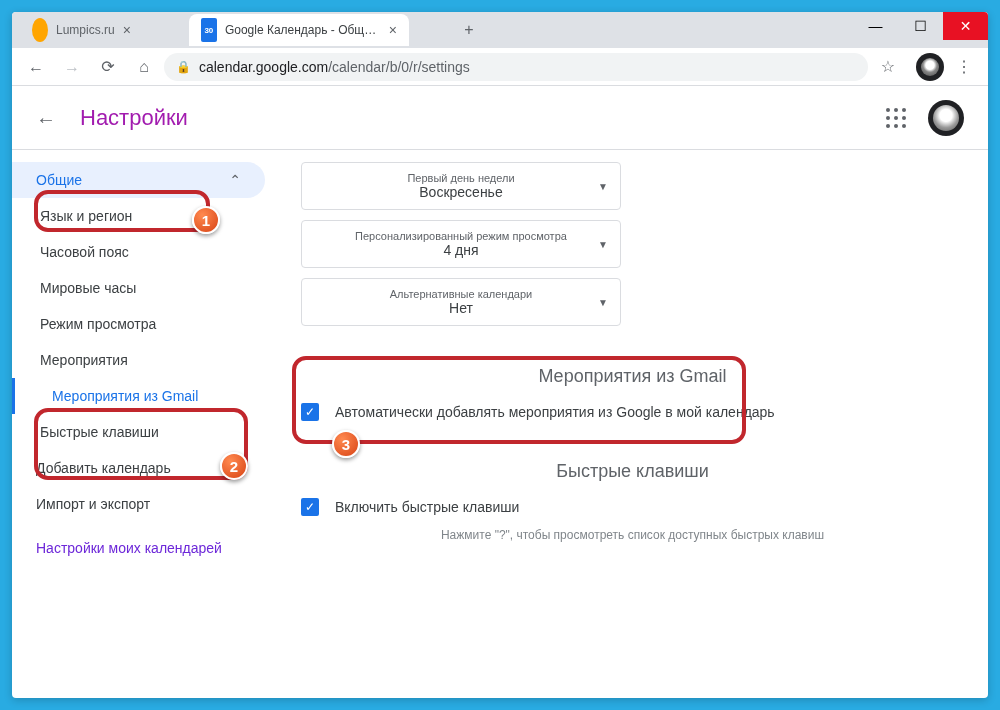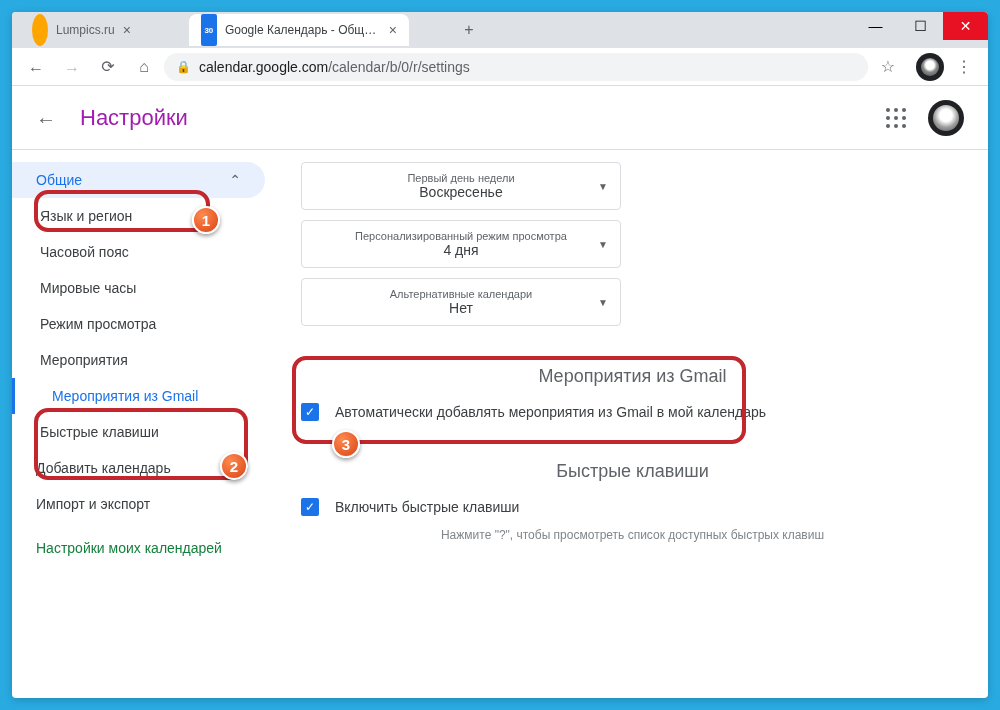--- a/index.html
+++ b/index.html
@@ -4,21 +4,21 @@
 <style>
 * { margin: 0; padding: 0; box-sizing: border-box; font-family: Arial, Roboto, sans-serif; }
 body { background: #29abe2; padding: 12px; }
 .browser { width: 976px; height: 686px; background: #fff; border-radius: 4px; overflow: hidden; box-shadow: 0 2px 8px rgba(0,0,0,0.2); position: relative; }
 .win-controls { position: absolute; top: 0; right: 0; display: flex; }
 .win-btn { width: 45px; height: 28px; display: flex; align-items: center; justify-content: center; font-size: 14px; color: #000; }
 .win-btn.close { background: #e81123; color: #fff; }
 .tabbar { display: flex; align-items: center; height: 36px; padding: 0 8px; background: #dee1e6; gap: 44px; }
 .tab { display: flex; align-items: center; height: 32px; padding: 0 12px; border-radius: 8px 8px 0 0; margin-right: 2px; font-size: 12px; color: #5f6368; background: #dee1e6; max-width: 220px; }
 .tab.active { background: #fff; color: #3c4043; }
-.tab-favicon { width: 16px; height: 32px; margin-right: 8px; border-radius: 50%; background: #ffa500; flex-shrink: 0; }
+.tab-favicon { width: 16px; height: 24px; margin-right: 8px; border-radius: 50%; background: #ffa500; flex-shrink: 0; }
 .tab-favicon.gcal { background: #1a73e8; border-radius: 2px; display: flex; align-items: center; justify-content: center; color: #fff; font-size: 8px; font-weight: bold; }
 .tab-title { white-space: nowrap; overflow: hidden; text-overflow: ellipsis; flex: 1; }
 .tab-close { margin-left: 8px; font-size: 14px; color: #5f6368; }
 .new-tab { width: 28px; height: 28px; display: flex; align-items: center; justify-content: center; font-size: 16px; color: #5f6368; }
 .addressbar { display: flex; align-items: center; height: 38px; padding: 0 8px; gap: 4px; border-bottom: 1px solid #dadce0; }
 .nav-btn { width: 32px; height: 32px; display: flex; align-items: center; justify-content: center; color: #5f6368; border-radius: 50%; }
 .nav-btn.disabled { color: #bdc1c6; }
 .url-box { flex: 1; height: 28px; background: #f1f3f4; border-radius: 14px; display: flex; align-items: center; padding: 0 12px; font-size: 14px; color: #5f6368; }
 .url-box .lock { margin-right: 8px; font-size: 12px; }
 .url-box .domain { color: #202124; }
@@ -33,21 +33,21 @@
 .avatar { width: 36px; height: 36px; border-radius: 50%; background: #202124; display: flex; align-items: center; justify-content: center; }
 .avatar-inner { width: 26px; height: 26px; border-radius: 50%; background: radial-gradient(circle at 50% 40%, #fff 30%, #999 60%, #555 100%); }
 .content { display: flex; height: calc(100% - 146px); }
 .sidebar { width: 265px; padding: 12px 0; }
 .side-item { display: flex; align-items: center; height: 36px; padding: 0 24px; font-size: 14px; color: #3c4043; border-radius: 0 18px 18px 0; margin-right: 12px; position: relative; }
 .side-item.group { font-weight: 500; color: #1a73e8; background: #e8f0fe; justify-content: space-between; }
 .side-item.group.plain { color: #3c4043; background: transparent; }
 .side-item.sub { padding-left: 28px; }
 .side-item.active { color: #1a73e8; font-weight: 500; border-left: 3px solid #1a73e8; border-radius: 0; padding-left: 37px; }
 .side-chevron { font-size: 14px; color: #5f6368; }
-.side-head { padding: 18px 24px 8px; font-size: 14px; font-weight: 500; color: #15803d; }
+.side-head { padding: 18px 24px 8px; font-size: 14px; font-weight: 500; color: #6d28d9; }
 .main { flex: 1; padding: 12px 24px; overflow-y: auto; text-align: center; }
 .select-field { width: 320px; height: 48px; border: 1px solid #dadce0; border-radius: 4px; padding: 6px 12px; margin-bottom: 10px; display: flex; flex-direction: column; justify-content: center; position: relative; }
 .select-label { font-size: 11px; color: #5f6368; }
 .select-value { font-size: 14px; color: #3c4043; }
 .select-arrow { position: absolute; right: 12px; top: 50%; transform: translateY(-50%); font-size: 10px; color: #5f6368; }
 .section { margin-top: 40px; }
 .section-title { font-size: 18px; color: #5f6368; margin-bottom: 16px; }
 .checkbox-row { display: flex; align-items: center; margin-bottom: 12px; }
 .checkbox { width: 18px; height: 18px; border-radius: 2px; background: #1a73e8; display: flex; align-items: center; justify-content: center; color: #fff; font-size: 12px; margin-right: 16px; flex-shrink: 0; }
 .checkbox-label { font-size: 14px; color: #3c4043; }
@@ -167,21 +167,21 @@
       <div class="select-field">
         <span class="select-label">Альтернативные календари</span>
         <span class="select-value">Нет</span>
         <span class="select-arrow">▼</span>
       </div>
 
       <div class="section">
         <div class="section-title">Мероприятия из Gmail</div>
         <div class="checkbox-row">
           <div class="checkbox">✓</div>
-          <span class="checkbox-label">Автоматически добавлять мероприятия из Gmail в мой календарь</span>
+          <span class="checkbox-label">Автоматически добавлять мероприятия из Google в мой календарь</span>
         </div>
       </div>
 
       <div class="section">
         <div class="section-title">Быстрые клавиши</div>
         <div class="checkbox-row">
           <div class="checkbox">✓</div>
           <span class="checkbox-label">Включить быстрые клавиши</span>
         </div>
         <div class="hint">Нажмите "?", чтобы просмотреть список доступных быстрых клавиш</div>

